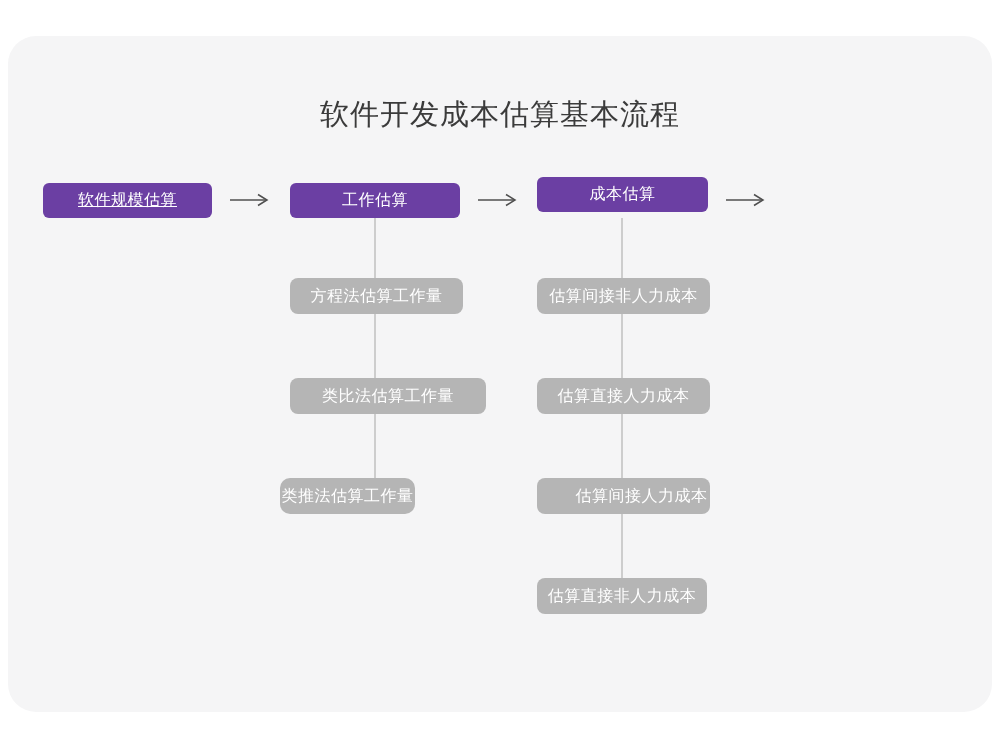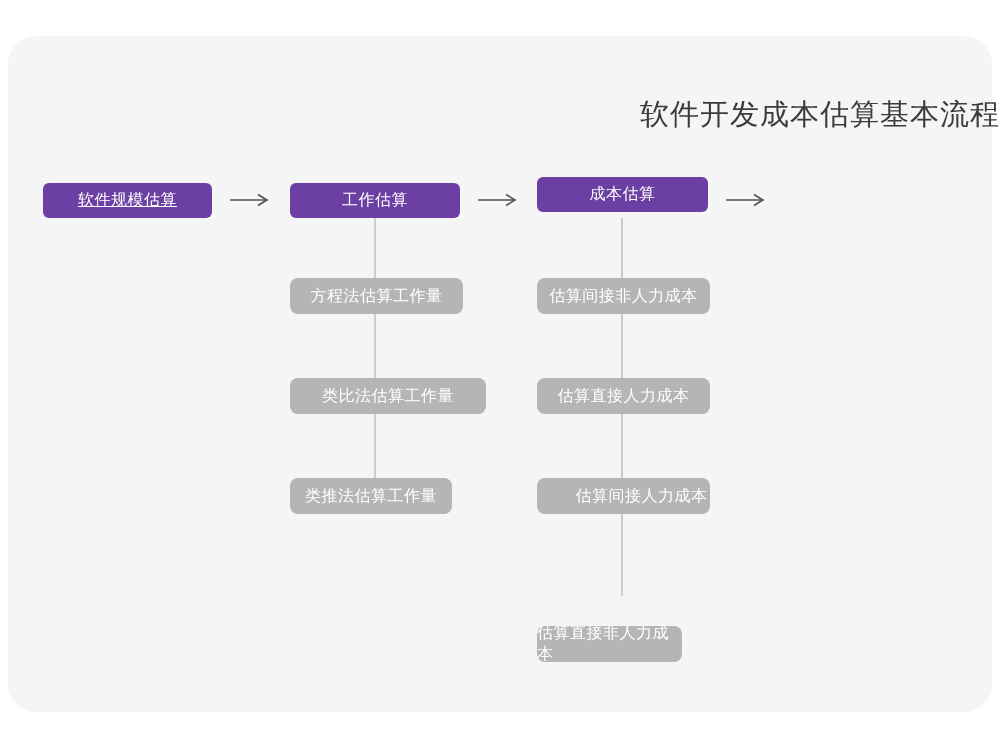--- a/index.html
+++ b/index.html
@@ -28,21 +28,21 @@
     position: absolute;
     left: 8px; top: 36px;
     width: 984px; height: 676px;
     background: var(--card-bg);
     border-radius: 28px;
   }
   .title {
     position: absolute;
     left: 0; top: 95px;
     width: 1000px;
-    text-align: right;
+    text-align: center;
     font-size: 29px;
     letter-spacing: 1px;
     color: var(--title-color);
   }
   .stage-box {
     position: absolute;
     height: 35px;
     background: var(--stage-bg);
     border-radius: 6px;
     color: var(--box-text);
@@ -104,20 +104,20 @@
     <line x1="0" y1="8" x2="36" y2="8" stroke="currentColor" stroke-width="1.5"></line>
     <path d="M28,2.5 L37,8 L28,13.5" fill="none" stroke="currentColor" stroke-width="1.5"></path>
   </svg>
 
   <div class="stage-box" style="left:43px; top:183px; width:169px;text-decoration:underline;">软件规模估算</div>
   <div class="stage-box" style="left:290px; top:183px; width:170px;">工作估算</div>
   <div class="stage-box" style="left:537px; top:177px; width:171px;">成本估算</div>
 
   <div class="substep-box" style="left:290px; top:278px; width:173px;">方程法估算工作量</div>
   <div class="substep-box" style="left:290px; top:378px; width:196px;">类比法估算工作量</div>
-  <div class="substep-box" style="left:290px; top:478px; width:162px;">类推法估算工作量</div>
+  <div class="substep-box" style="left:280px; top:478px; width:135px;border-radius:10px;">类推法估算工作量</div>
 
   <div class="substep-box" style="left:537px; top:278px; width:173px;">估算间接非人力成本</div>
   <div class="substep-box" style="left:537px; top:378px; width:173px;">估算直接人力成本</div>
   <div class="substep-box" style="left:537px; top:478px; width:173px;padding-left:36px;">估算间接人力成本</div>
-  <div class="substep-box" style="left:537px; top:578px; width:145px;margin-top:48px;">估算直接非人力成本</div>
+  <div class="substep-box" style="left:537px; top:578px; width:170px;">估算直接非人力成本</div>
 
 </div>
 
 </body></html>

